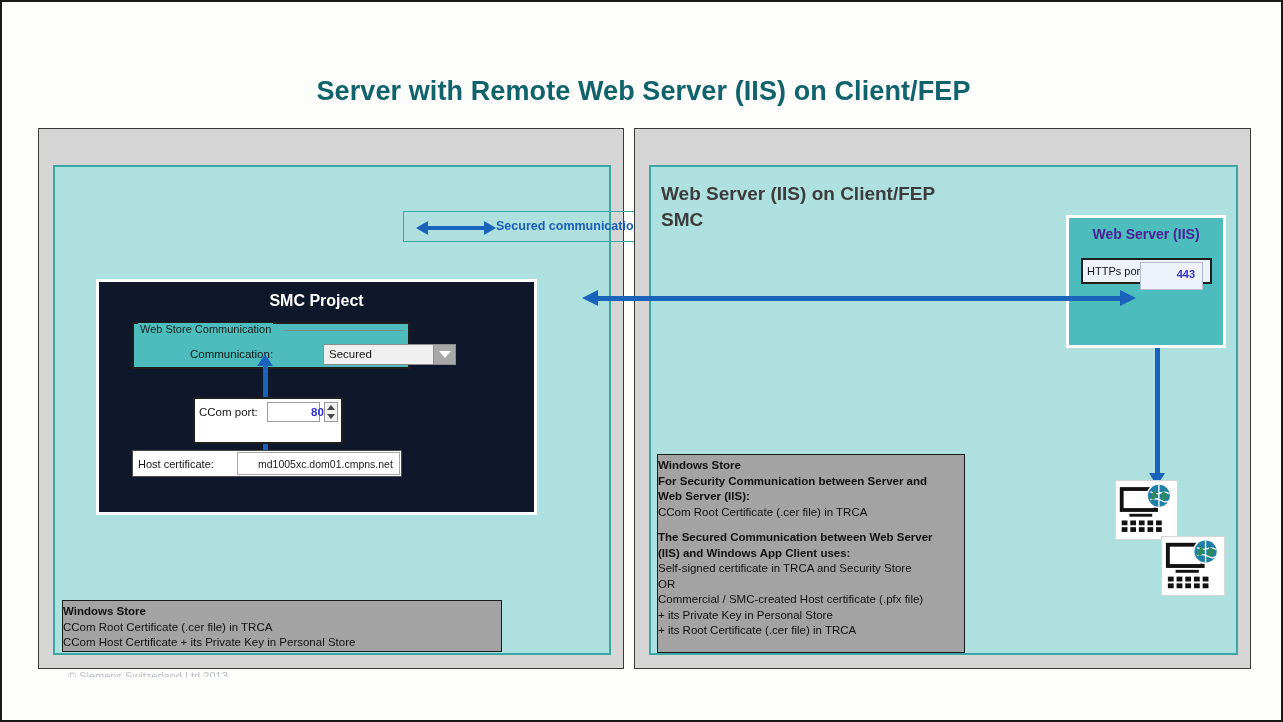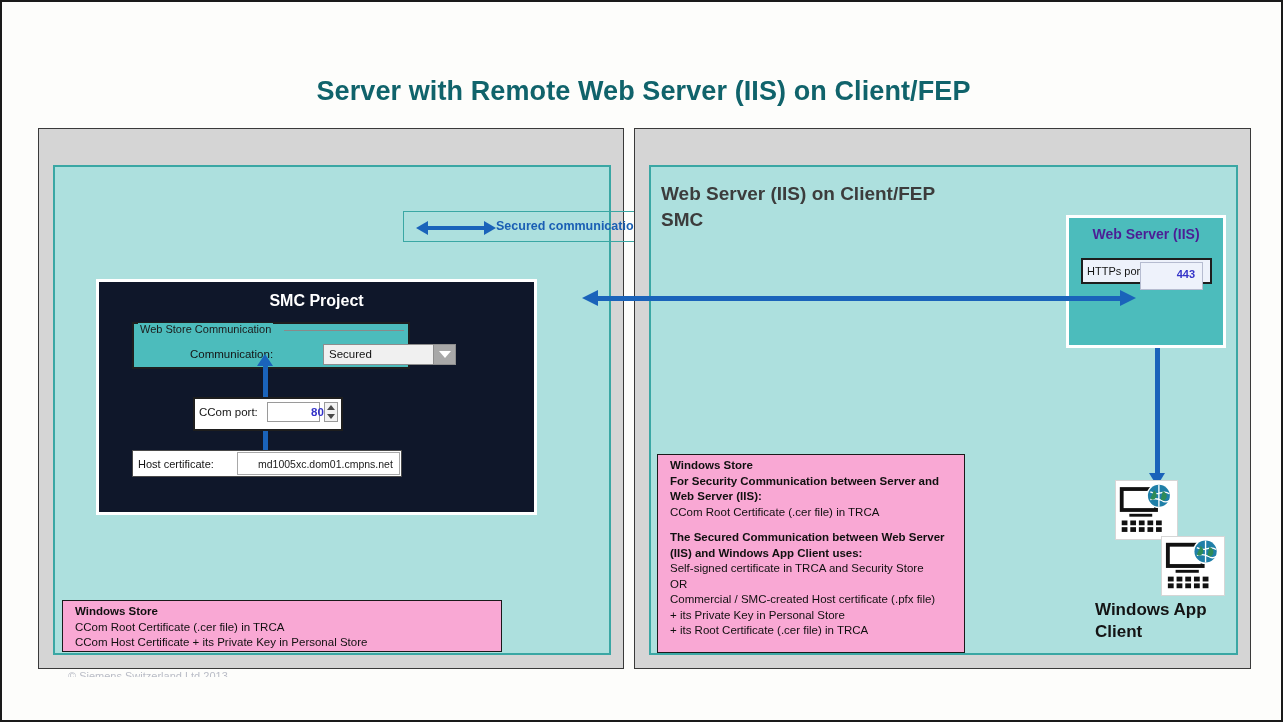--- a/index.html
+++ b/index.html
@@ -202,21 +202,21 @@
     border-right: 6px solid transparent;
     border-top: 7px solid #ffffff;
   }
 
   
   #ccom-box {
     position: absolute;
     left: 94px;
     top: 115px;
     width: 150px;
-    height: 34px;
+    height: 47px;
     border: 2px solid #1e1e1e;
     background: #ffffff;
     box-sizing: border-box;
     z-index: 4;
   }
   #ccom-label {
     position: absolute;
     left: 4px; top: 7px;
     font-size: 11.5px;
     color: #141414;
@@ -439,27 +439,27 @@
     width: 0; height: 0;
     border-left: 8px solid transparent;
     border-right: 8px solid transparent;
     border-top: 13px solid #1a63ba;
     z-index: 2;
   }
 
   
   .yellow-note {
     position: absolute;
-    background: #f9a8d4;
+    background: #a3a3a3;
     border: 1px solid #1a1a1a;
     box-sizing: border-box;
     font-size: 11.5px;
     color: #101010;
     line-height: 1.35;
-    padding: 3px 12px;
+    padding: 3px 0;
     z-index: 6;
   }
   .note-title {
     font-weight: bold;
     display: block;
   }
   .note-strong {
     font-weight: bold;
     display: block;
   }
@@ -653,18 +653,16 @@
         <rect x="42" y="48" width="6" height="5"></rect>
       </g>
       <circle cx="45" cy="15" r="13" fill="#ffffff"></circle>
       <circle cx="45" cy="15" r="11.5" fill="#1f7fa8"></circle>
       <path d="M36 11 q6 3 11 1 q5 -2 9 1 M36 19 q7 -2 12 1 q4 3 8 0 M45 3.5 v23" stroke="#ffffff" stroke-width="1.4" fill="none"></path>
       <path d="M40 9 q4 4 2 8 q-3 4 -6 1 z" fill="#2e8b57"></path>
       <path d="M49 10 q5 2 4 7 q-2 5 -6 2 z" fill="#2e8b57"></path>
     </svg>
   </div>
 
-  <div id="client-label">Windows App
-Client</div>
 
   <div id="footer">© Siemens Switzerland Ltd 2013</div>
 
 </div>
 
 </body></html>

